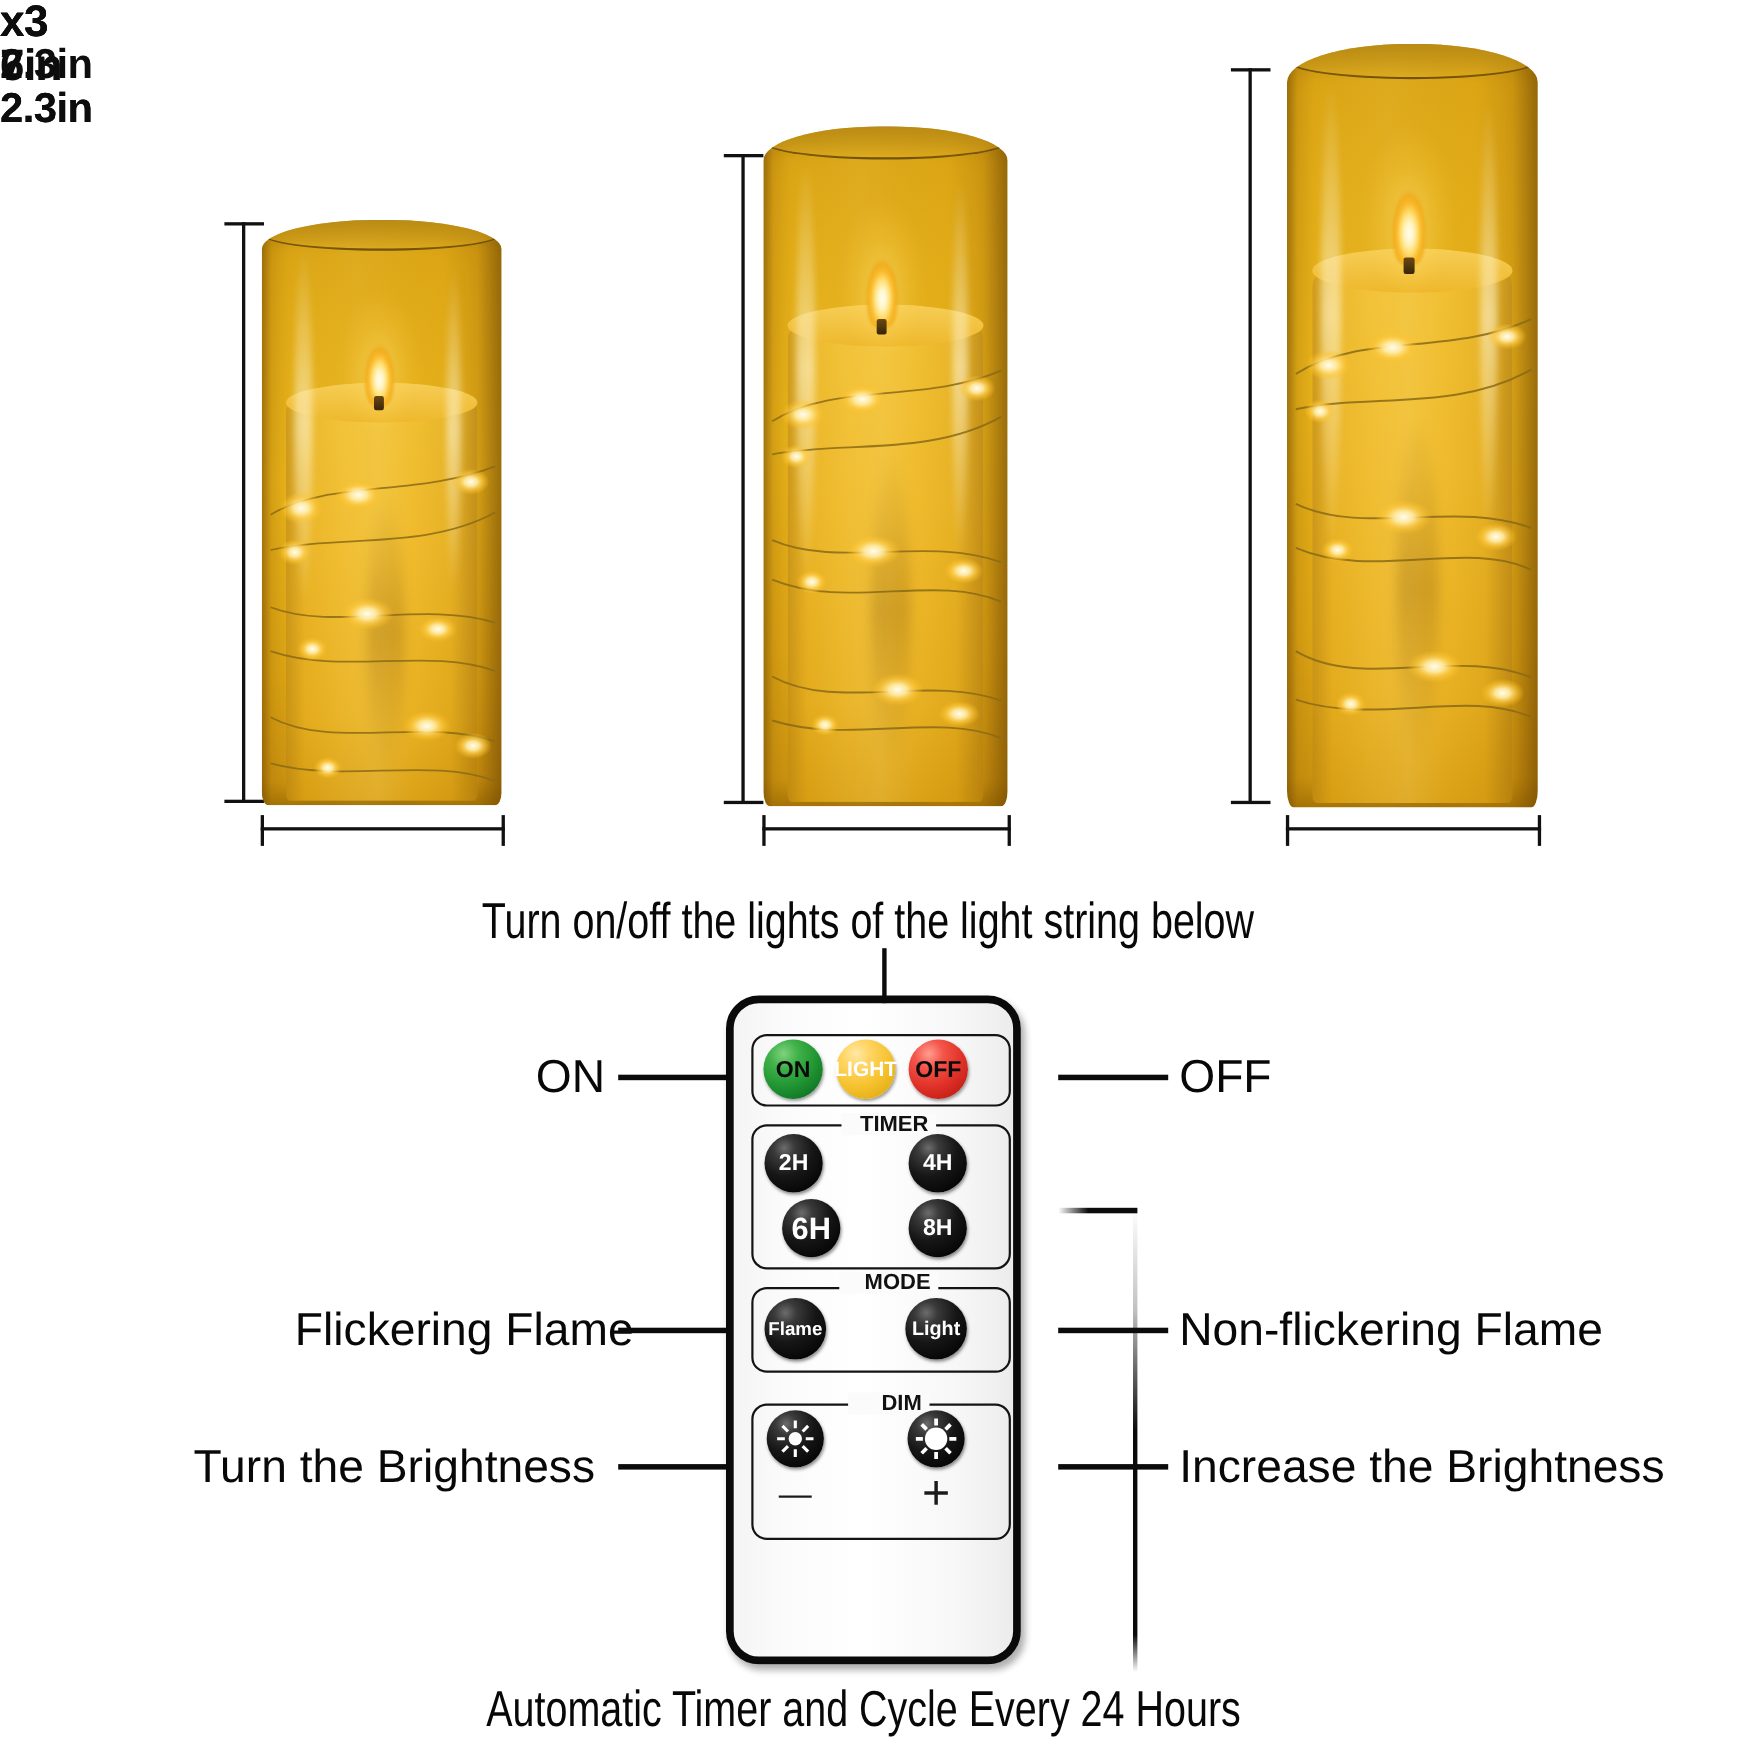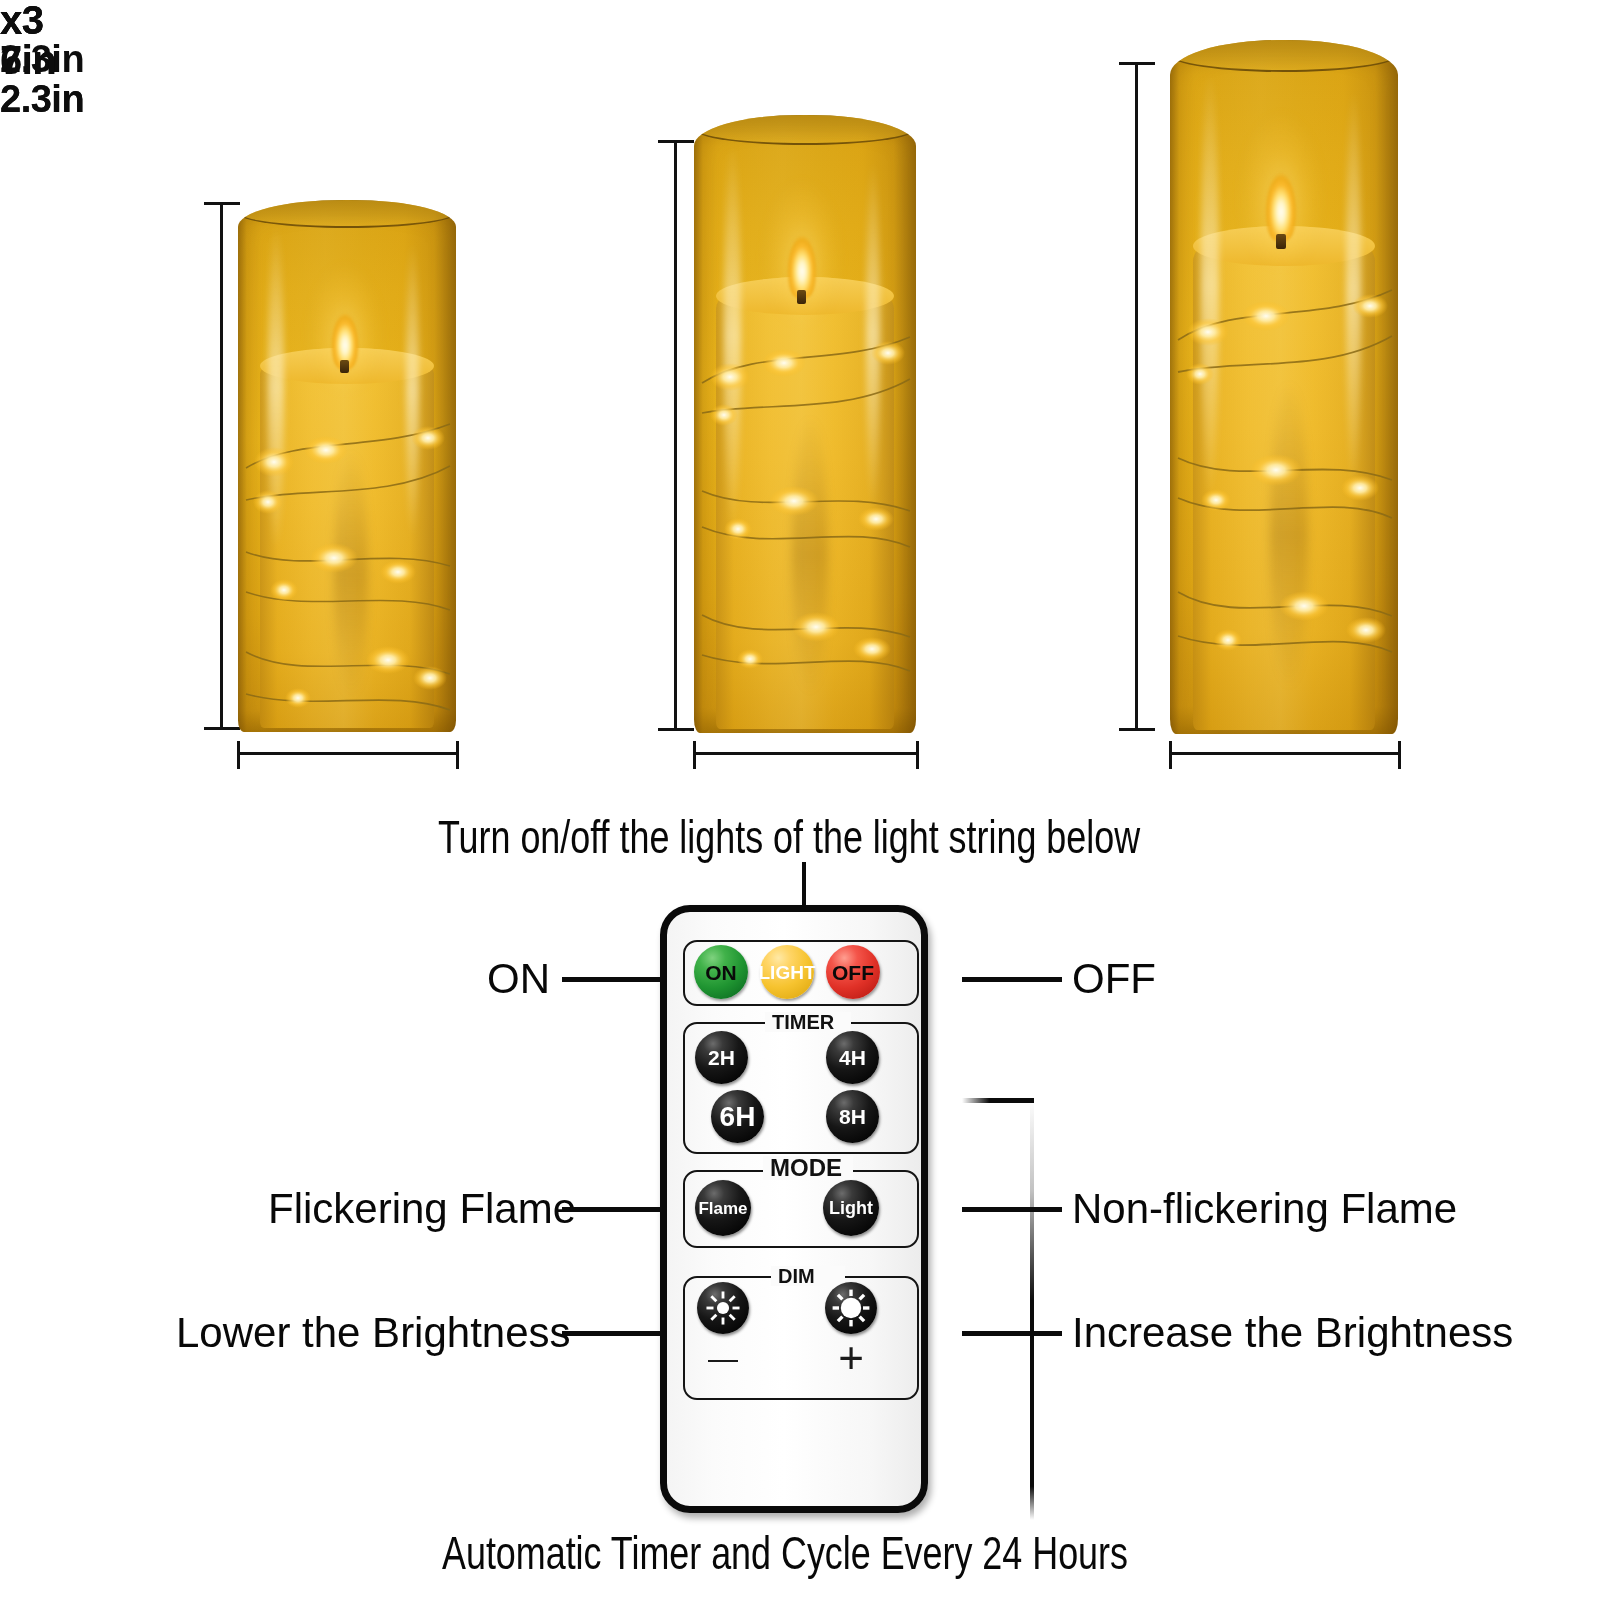--- a/index.html
+++ b/index.html
@@ -145,21 +145,21 @@
     border: 2px solid #141414;
     border-radius: 14px;
     box-sizing: border-box;
   }
   .panel-title {
     position: absolute;
     background: #fbfbfb;
     font-family: "Liberation Sans", sans-serif;
     font-weight: 700;
     color: #111;
-    text-align: left;
+    text-align: right;
     line-height: 1;
     padding: 0 7px;
   }
   .btn {
     position: absolute;
     border-radius: 50%;
     display: flex;
     align-items: center;
     justify-content: center;
     font-family: "Liberation Sans", sans-serif;
@@ -444,21 +444,21 @@
     </div>
     <div class="btn btn-black" style="left:44px; top:178px; width:53px; height:53px; font-size:28px;">
       <span>6H</span>
     </div>
     <div class="btn btn-black" style="left:159px; top:178px; width:53px; height:53px; font-size:21px;">
       <span>8H</span>
     </div>
 
     <div class="panel" style="left:16px; top:258px; width:236px; height:78px;">
     </div>
-    <div class="panel-title" style="left:96px; top:244px; width:76px; font-size:24px;">MODE</div>
+    <div class="panel-title" style="left:96px; top:244px; width:76px; font-size:20px;">MODE</div>
     <div class="btn btn-black" style="left:28px; top:268px; width:56px; height:56px; font-size:17px;">
       <span>Flame</span>
     </div>
     <div class="btn btn-black" style="left:156px; top:268px; width:56px; height:56px; font-size:18px;">
       <span>Light</span>
     </div>
 
     <div class="panel" style="left:16px; top:364px; width:236px; height:124px;">
     </div>
     <div class="panel-title" style="left:104px; top:354px; width:60px; font-size:20px;">DIM</div>
@@ -498,21 +498,21 @@
     <div class="plusminus" style="left:32px; top:432px; width:48px; font-size:30px;">—</div>
     <div class="plusminus" style="left:160px; top:424px; width:48px; font-size:44px;">+</div>
   </div>
 
   <div class="callout" style="left:487px; top:958px;">ON</div>
   <div class="leader" style="left:562px; top:977px; width:100px; height:5px;"></div>
 
   <div class="callout" style="left:268px; top:1188px;">Flickering Flame</div>
   <div class="leader" style="left:562px; top:1207px; width:100px; height:5px;"></div>
 
-  <div class="callout" style="left:176px; top:1312px;">Lower the Brightness</div>
+  <div class="callout" style="left:176px; top:1312px;">Turn the Brightness</div>
   <div class="leader" style="left:562px; top:1331px; width:100px; height:5px;"></div>
 
   <div class="leader" style="left:962px; top:977px; width:100px; height:5px;"></div>
   <div class="callout" style="left:1072px; top:958px;">OFF</div>
 
   <div class="leader" style="left:962px; top:1098px; width:72px; height:5px;
               background:linear-gradient(to right, rgba(11,11,11,0) 0%, #0b0b0b 38%, #0b0b0b 100%);"></div>
   <div class="leader" style="left:1030px; top:1098px; width:4px; height:422px;
               background:linear-gradient(to bottom, rgba(11,11,11,0) 0%, rgba(11,11,11,0.25) 22%, #0b0b0b 48%, #0b0b0b 92%, rgba(11,11,11,0) 100%);"></div>
 

